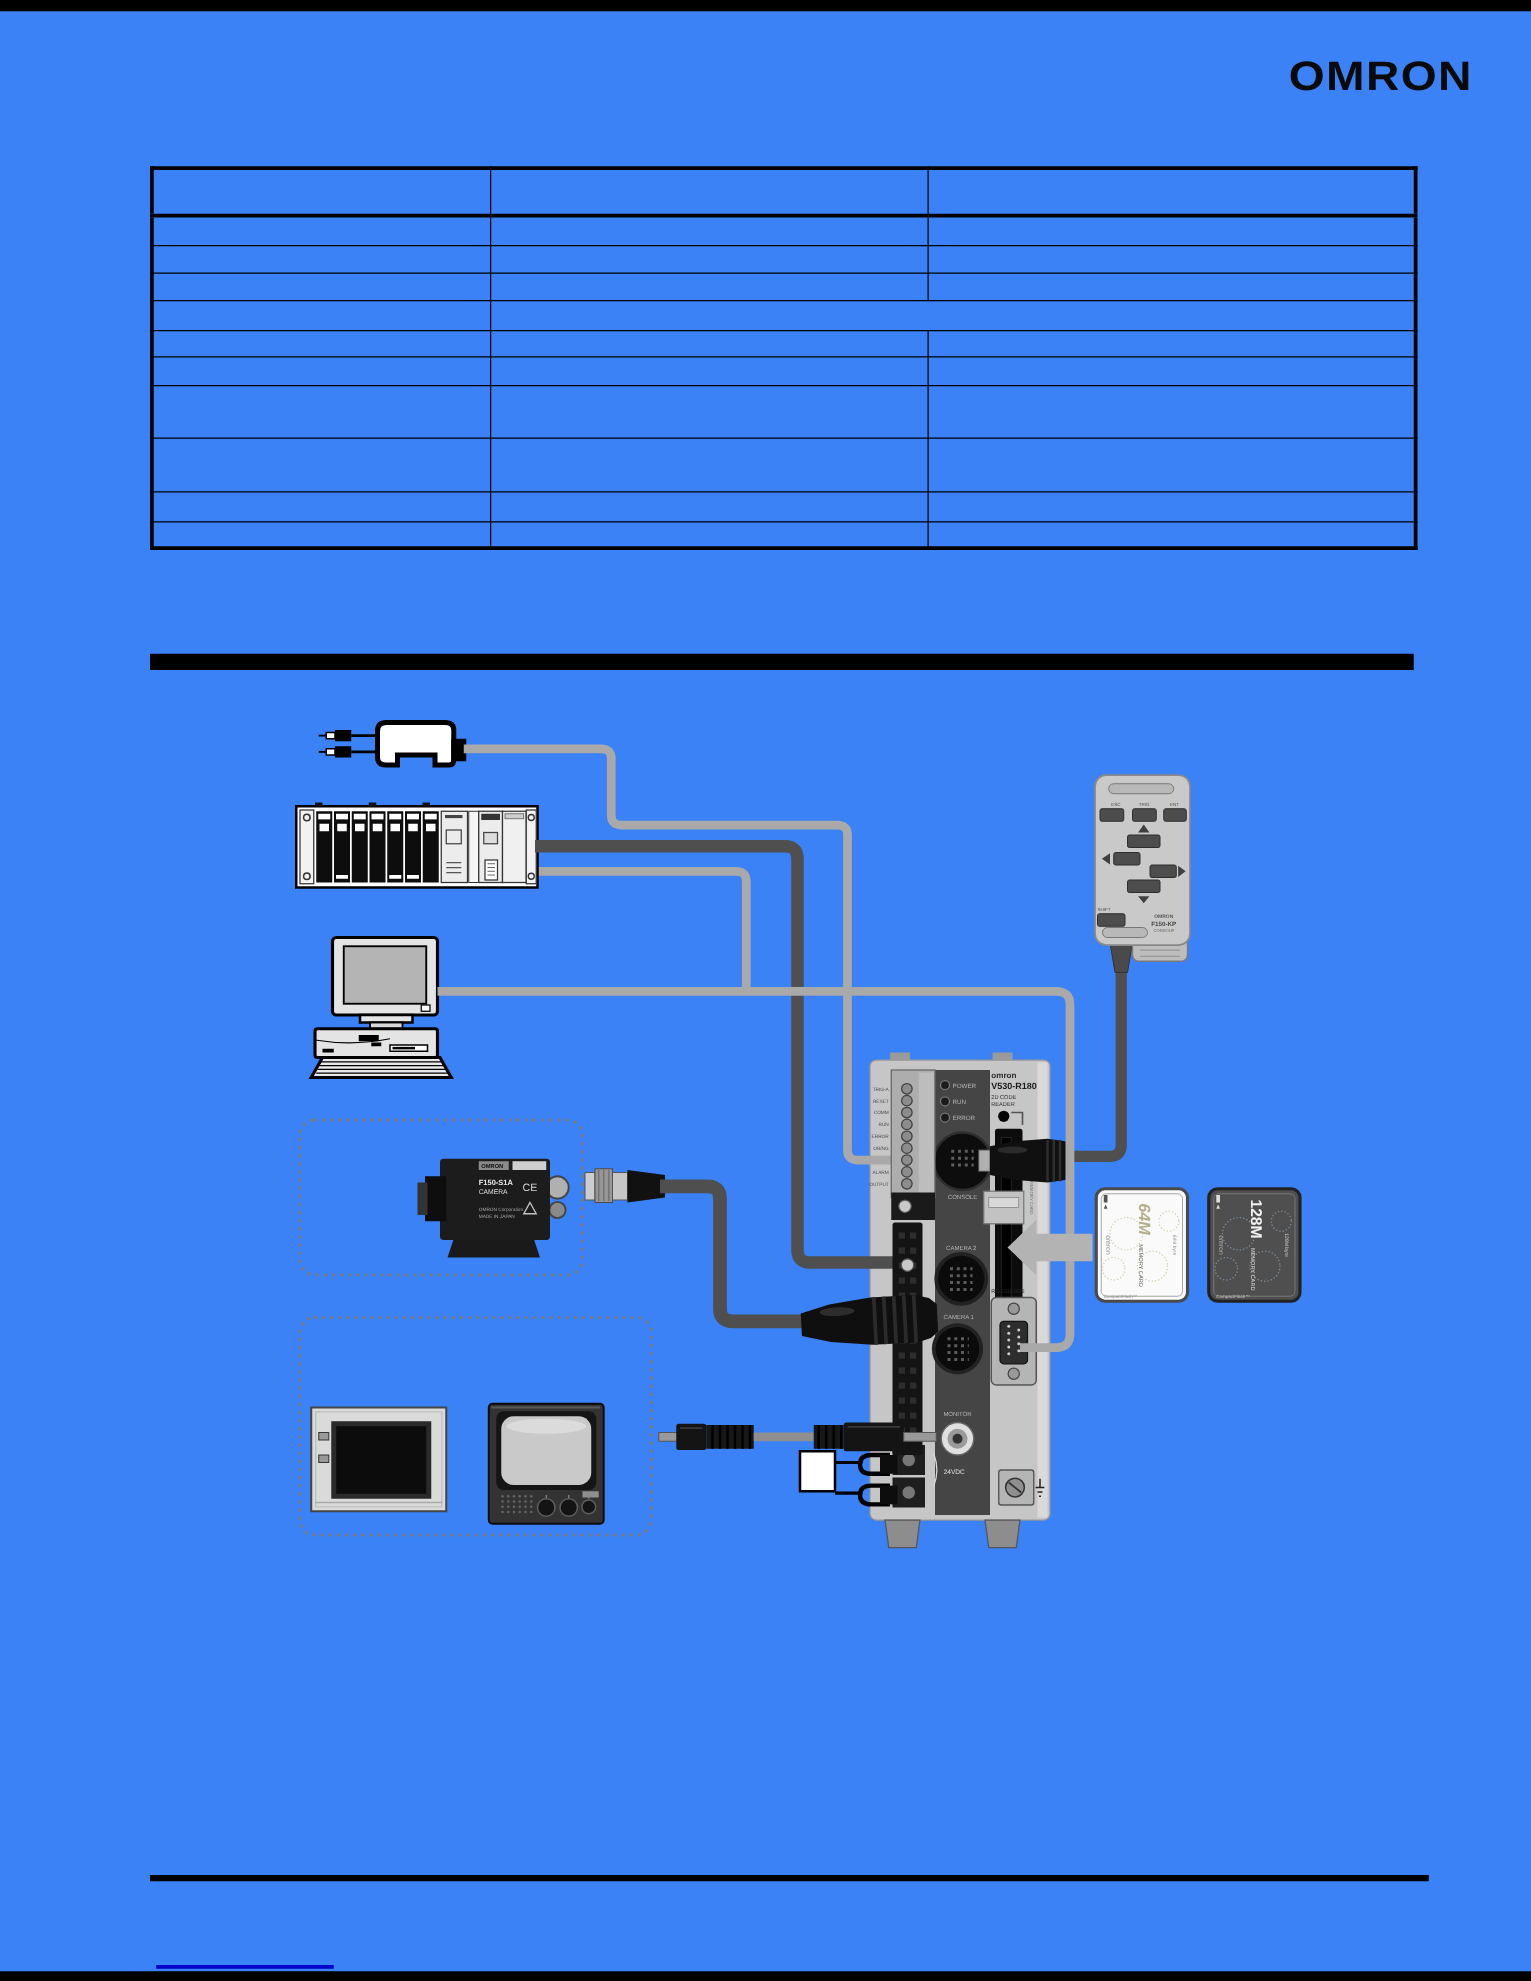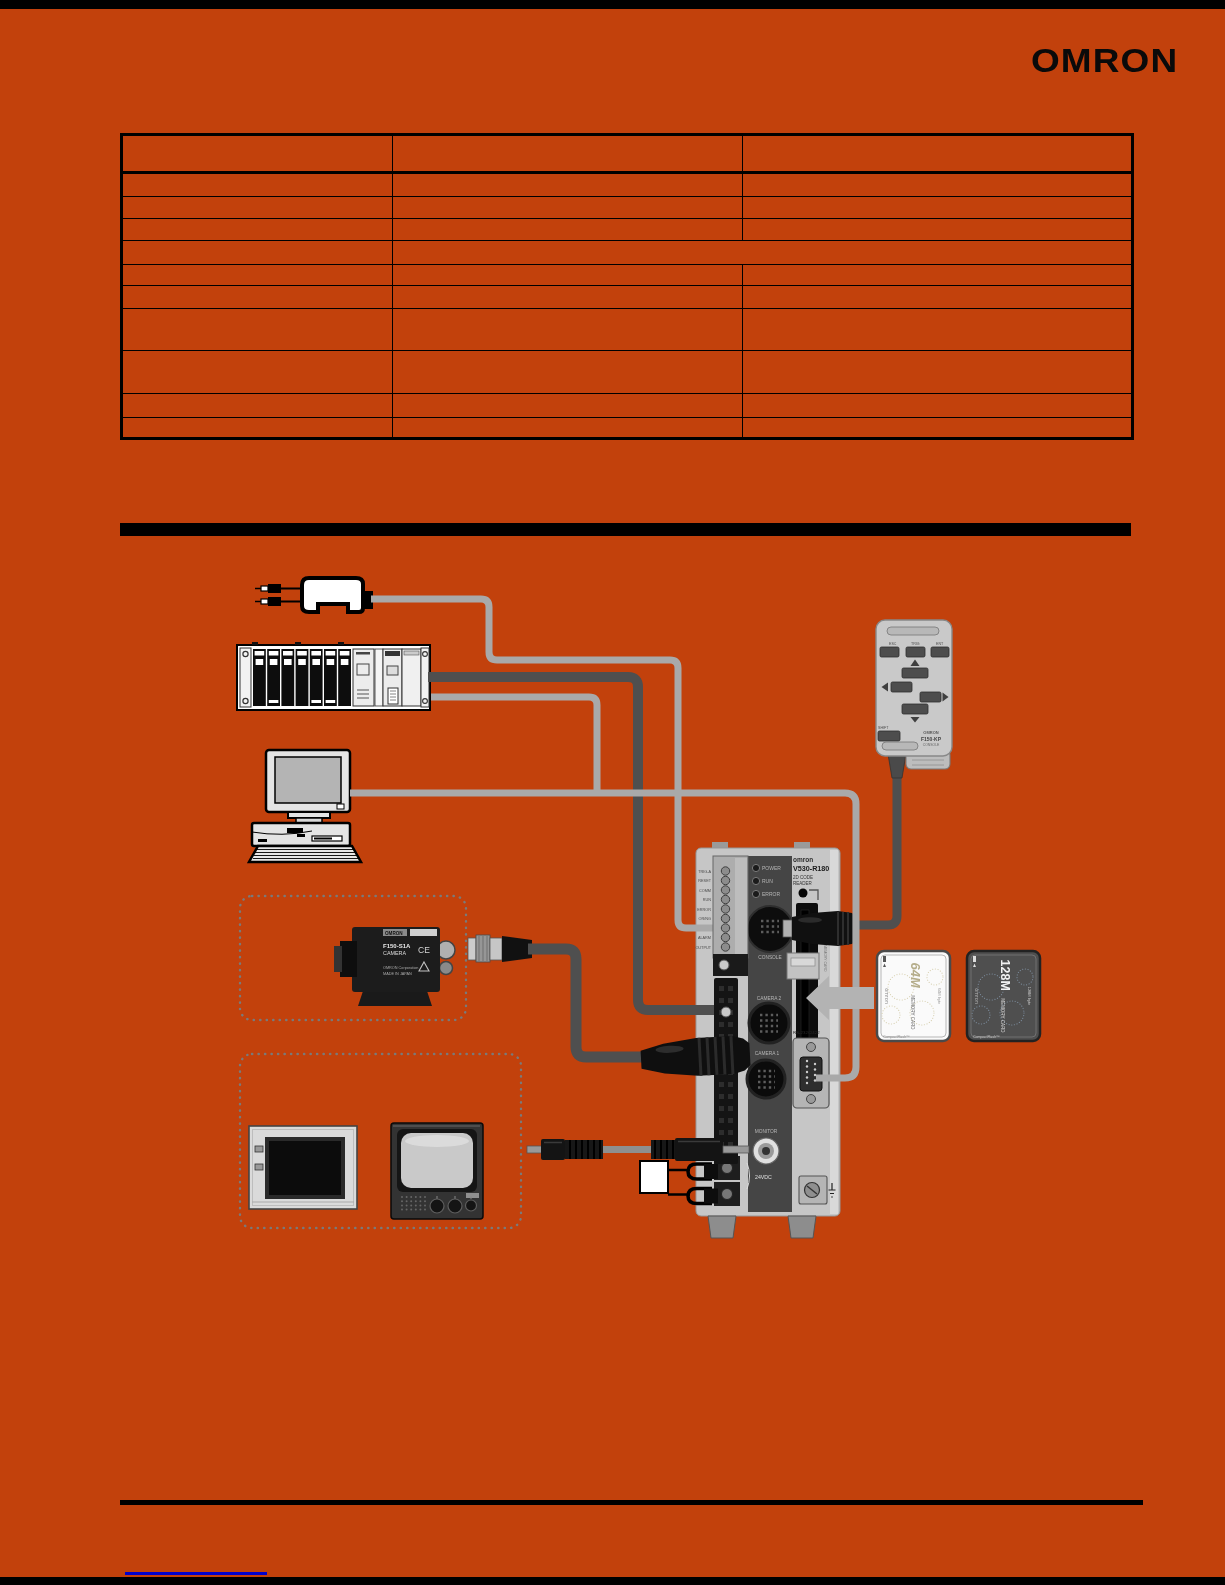--- a/index.html
+++ b/index.html
@@ -1,16 +1,16 @@
 <!DOCTYPE html>
 <html><head>
 <meta charset="utf-8">
 <style>
   html,body{margin:0;padding:0;background:#888;}
-  .page{position:relative;width:1225px;height:1585px;background:#c2410c;overflow:hidden;
+  .page{position:relative;width:1225px;height:1585px;background:#3b82f6;overflow:hidden;
         font-family:"Liberation Sans",sans-serif;}
   .bar{position:absolute;background:#000;}
   #topbar{left:0;top:0;width:1225px;height:9px;}
   #bottombar{left:0;top:1577px;width:1225px;height:8px;}
   #midrule{left:120px;top:523px;width:1011px;height:13px;}
   #footrule{left:120px;top:1500px;width:1023px;height:5px;}
   #brand-logo{position:absolute;left:1031px;top:42px;font-size:33px;font-weight:900;
         letter-spacing:1px;color:#0a0a0a;transform:scaleX(1.12);transform-origin:left top;}
   
   #spec-table{position:absolute;left:120px;top:133px;border-collapse:collapse;table-layout:fixed;}

